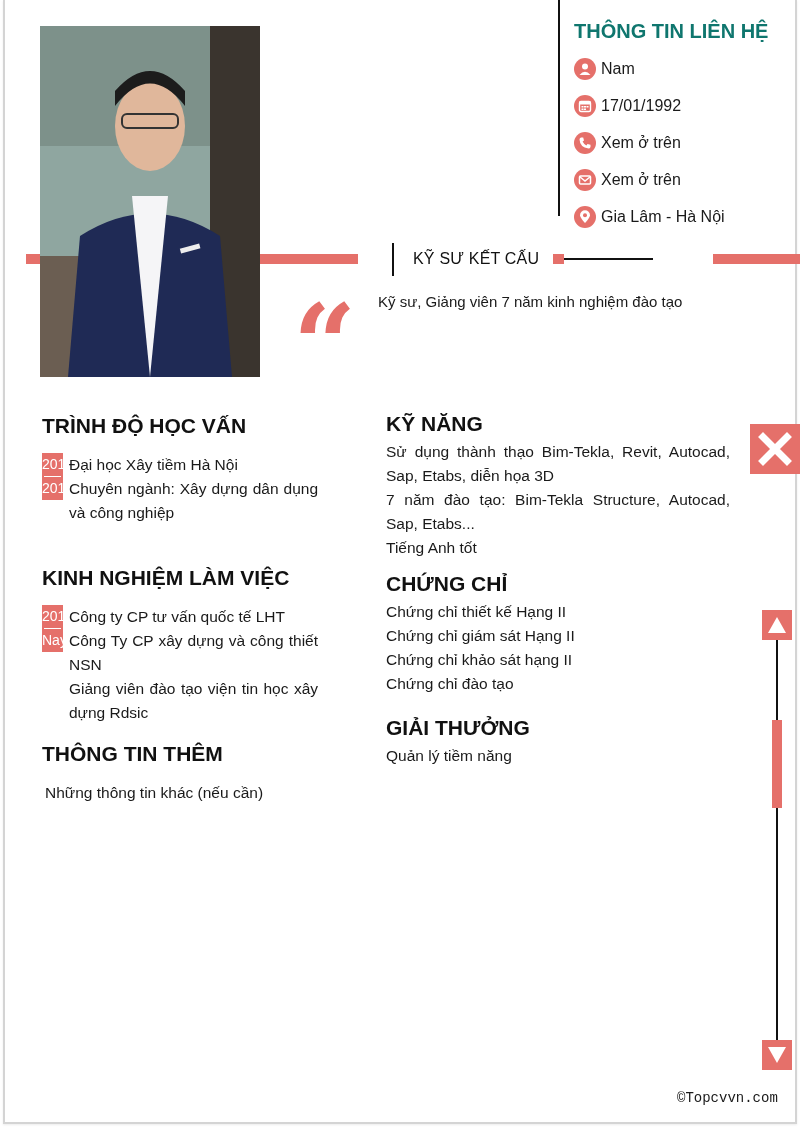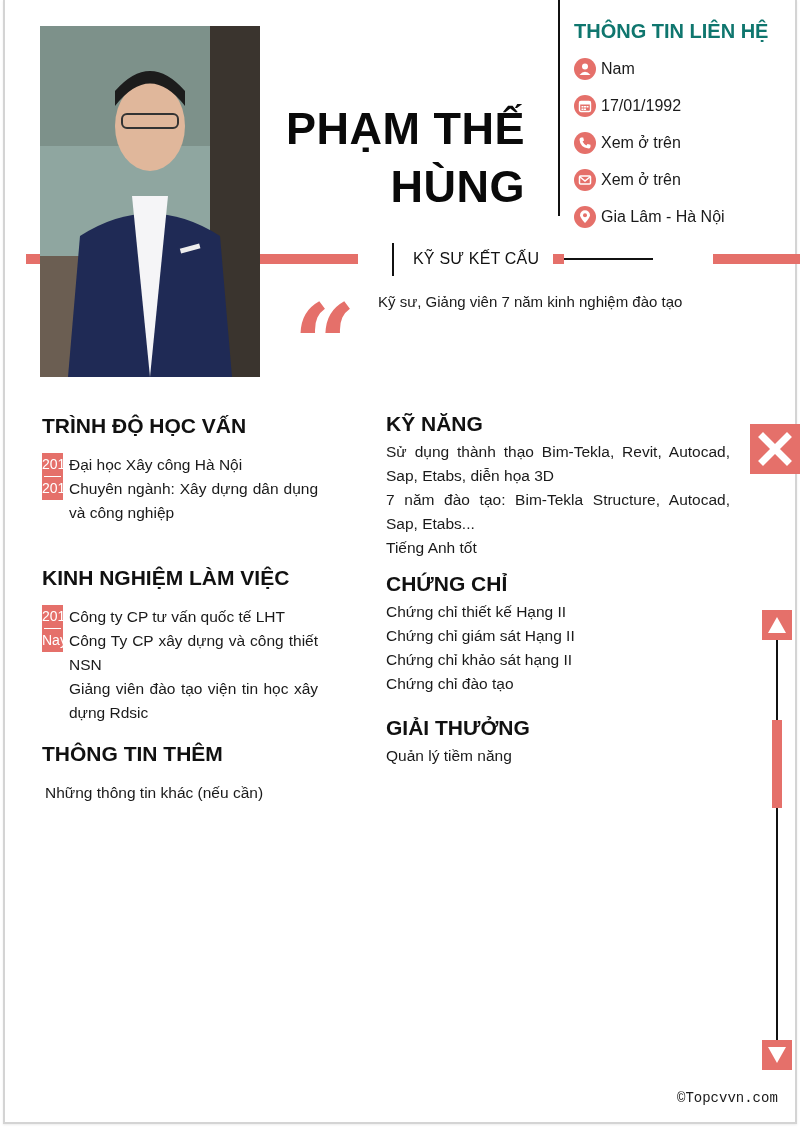--- a/index.html
+++ b/index.html
@@ -88,24 +88,20 @@
       <rect x="170" y="0" width="50" height="351" fill="#3a342e"></rect>
       <ellipse cx="110" cy="100" rx="35" ry="45" fill="#e0b79b"></ellipse>
       <path d="M75 80 Q110 35 145 80 L145 65 Q110 25 75 65Z" fill="#1c1c1c"></path>
       <rect x="82" y="88" width="56" height="14" rx="5" fill="none" stroke="#333" stroke-width="2"></rect>
       <path d="M28 351 L40 210 Q110 165 180 210 L192 351Z" fill="#1f2a55"></path>
       <path d="M92 170 L110 351 L128 170Z" fill="#f5f5f7"></path>
       <rect x="140" y="220" width="20" height="5" fill="#eee" transform="rotate(-15 150 222)"></rect>
     </svg>
   </div>
 
-  <div class="abs name">
-    <div>PHẠM THẾ</div>
-    <div>HÙNG</div>
-  </div>
 
   <div class="abs vline-contact"></div>
   <div class="abs contact-title">THÔNG TIN LIÊN HỆ</div>
   <div class="abs contact-list">
     <div class="contact-item">
       <span class="c-icon">
         <svg width="14" height="14" viewBox="0 0 14 14">
             <circle cx="7" cy="4.5" r="3" fill="#fff"></circle>
             <path d="M1.5 13 Q7 6.5 12.5 13Z" fill="#fff"></path>
           </svg>
@@ -167,21 +163,21 @@
 
   <div class="abs left-col sec-title" style="top:414px;">TRÌNH ĐỘ HỌC VẤN</div>
   <div class="abs left-col body-text" style="top:453px;">
     <div class="entry">
       <div class="date-badge">
         <span>2010</span>
         <div class="divider"></div>
         <span>2015</span>
       </div>
       <div class="entry-lines">
-        <div>Đại học Xây công Hà Nội</div>
+        <div>Đại học Xây tiềm Hà Nội</div>
         <div>Chuyên ngành: Xây dựng dân dụng và công nghiệp</div>
       </div>
     </div>
   </div>
 
   <div class="abs left-col sec-title" style="top:566px;">KINH NGHIỆM LÀM VIỆC</div>
   <div class="abs left-col body-text" style="top:605px;">
     <div class="entry">
       <div class="date-badge">
         <span>2015-</span>

